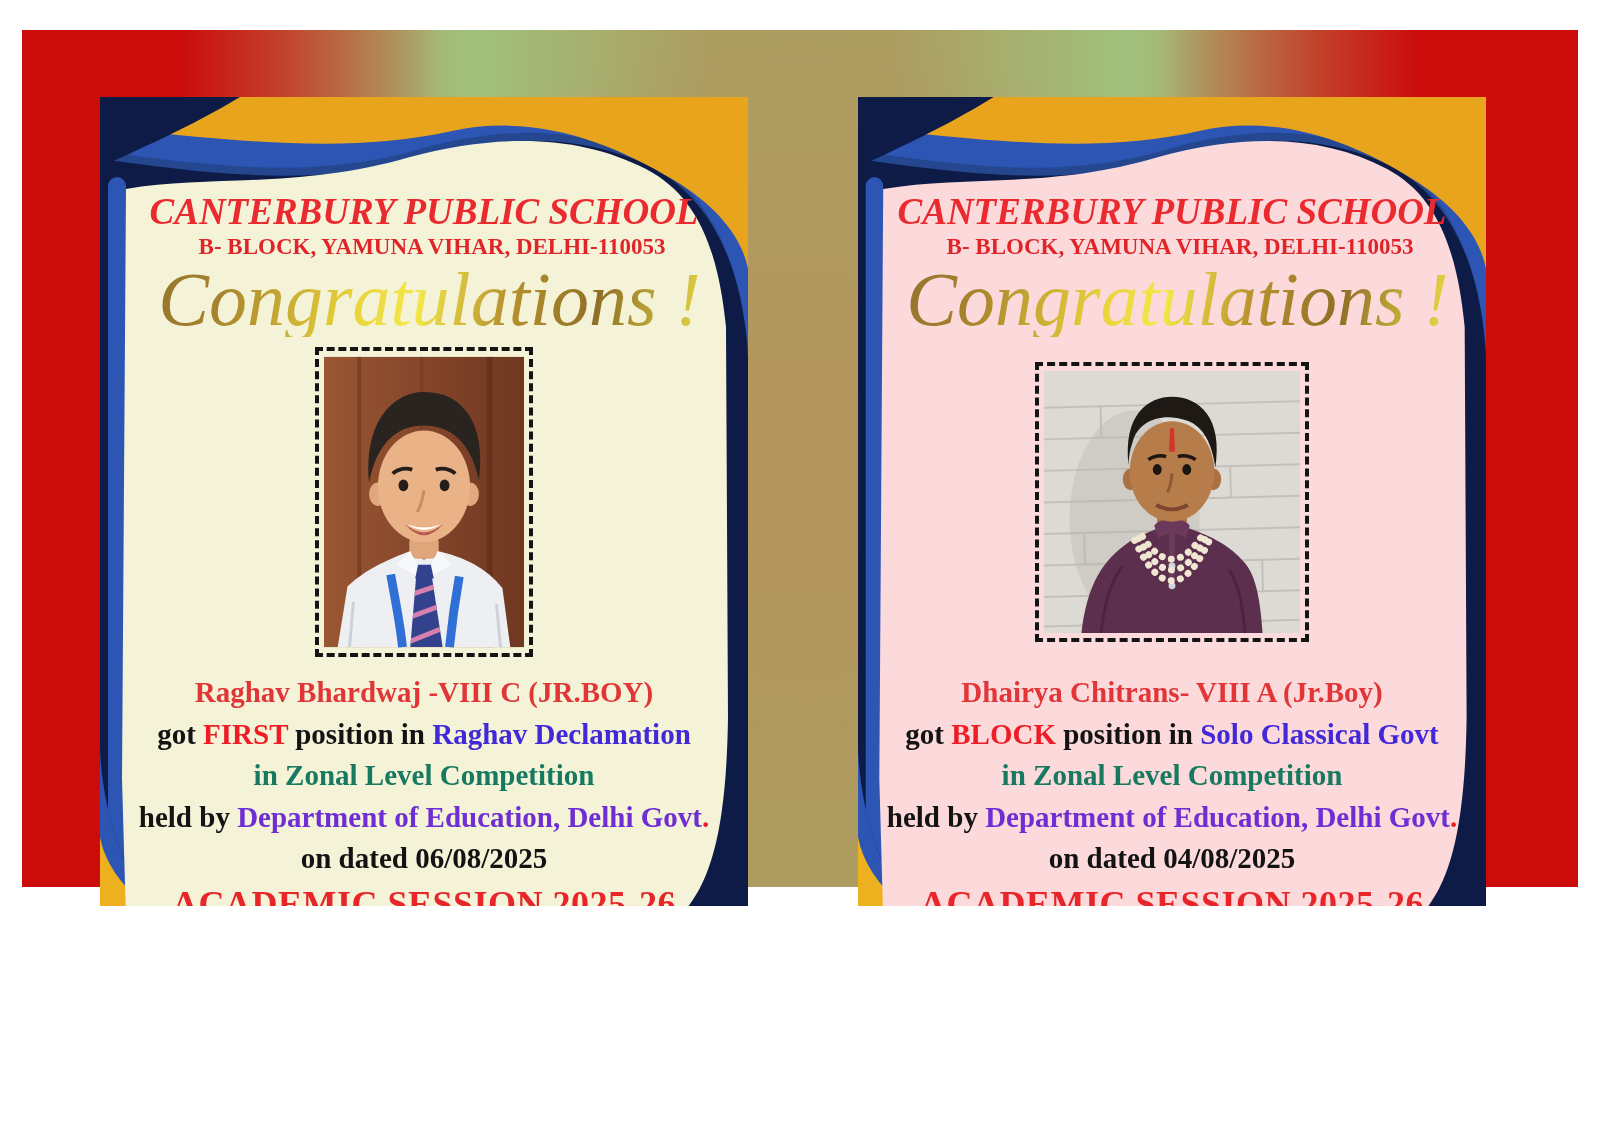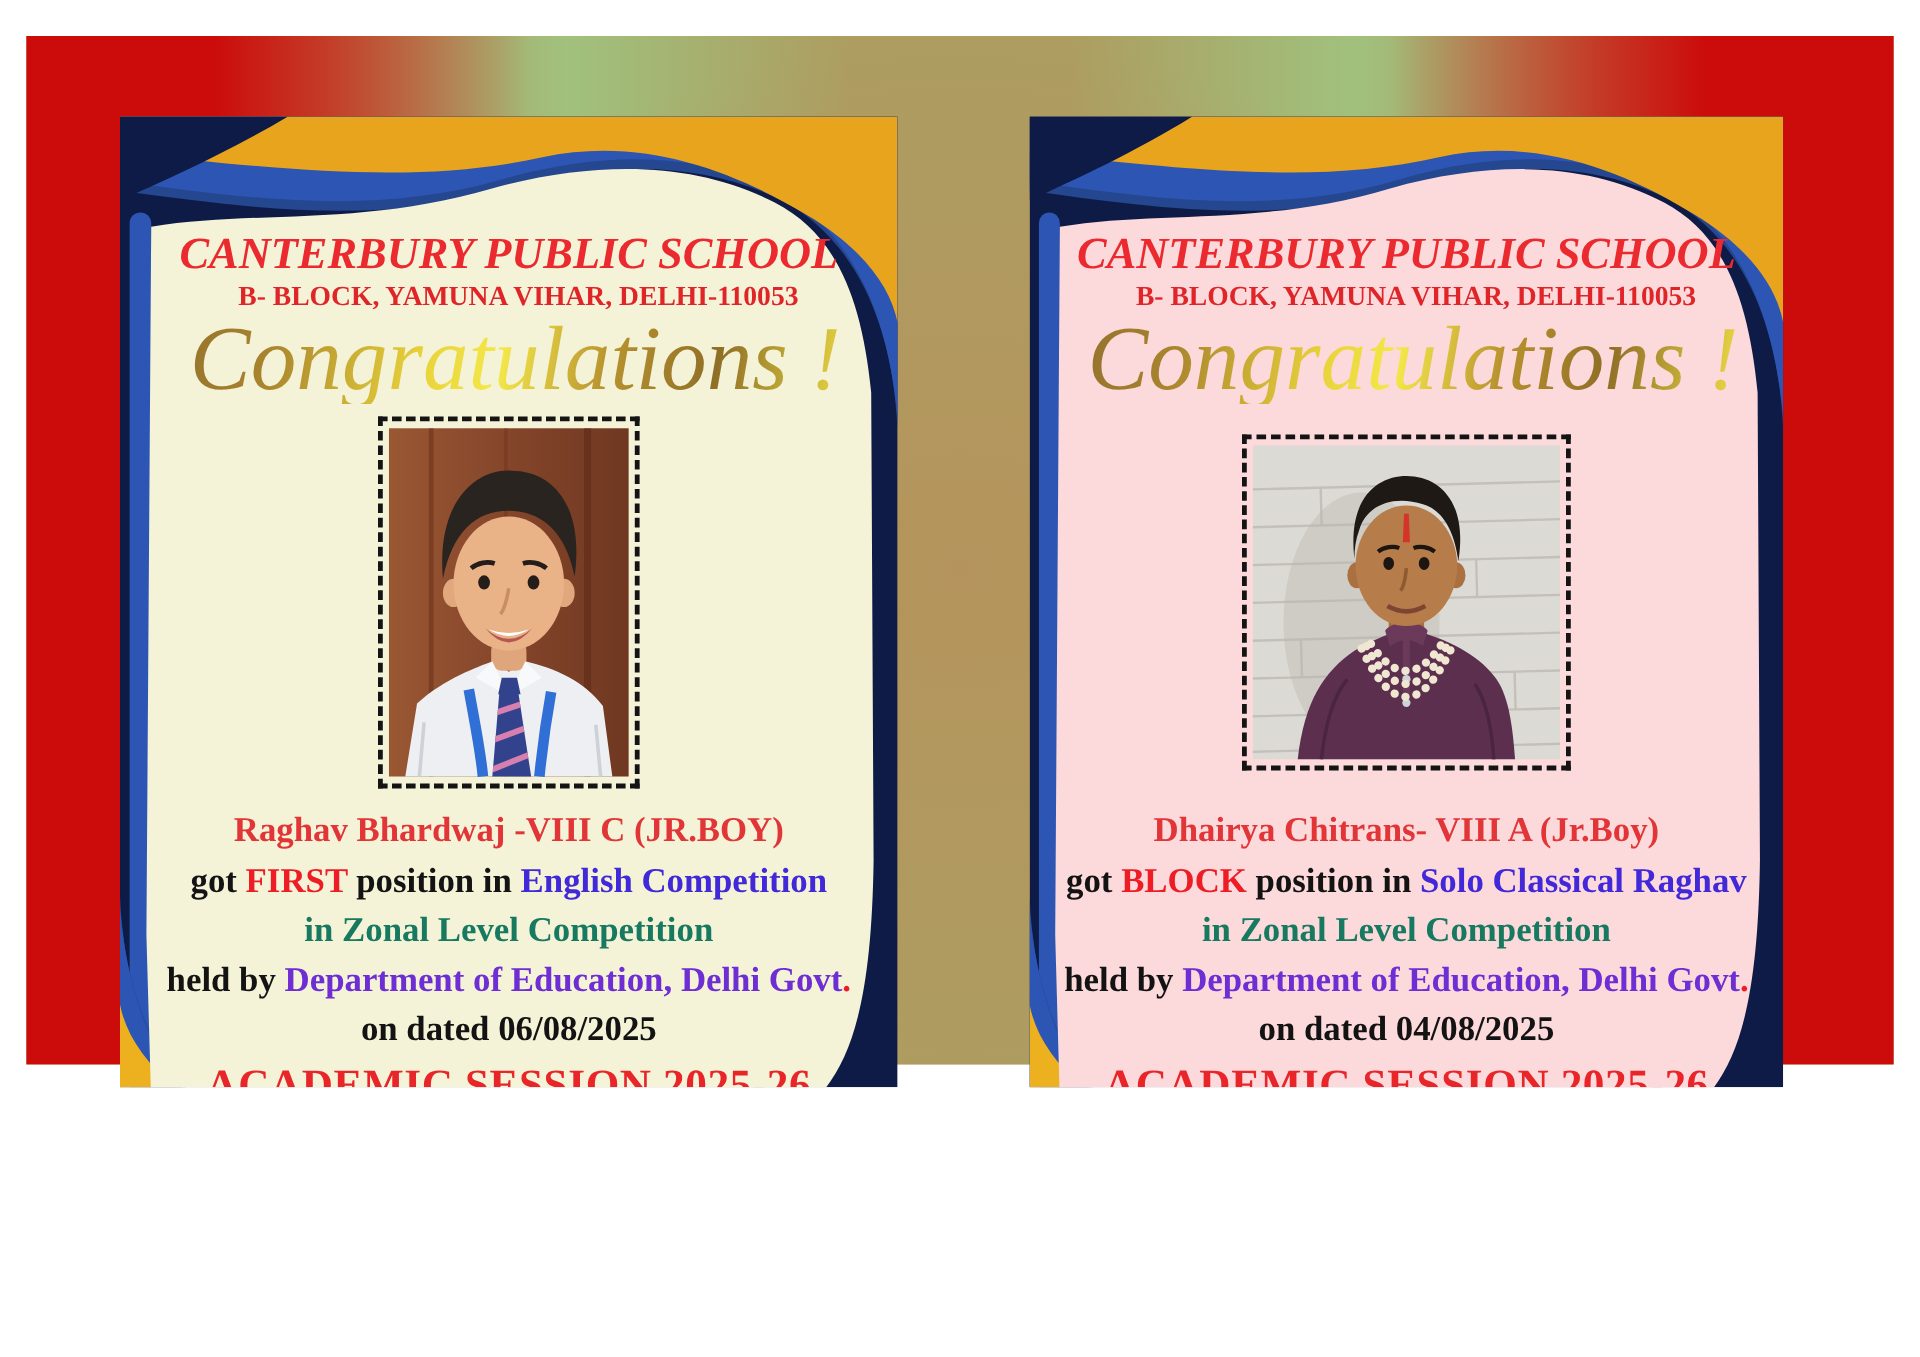--- a/index.html
+++ b/index.html
@@ -112,21 +112,21 @@
               <path d="M102,136 C100,148 98,154 95,158" stroke="#c78e63" stroke-width="3" fill="none"></path>
               <path d="M82,170 Q102,188 122,170 Q102,194 82,170 Z" fill="#b4574f"></path>
               <path d="M85,171 Q102,182 119,171 Q102,177 85,171 Z" fill="#ffffff"></path>
             </g>
           </svg>
         </div>
       </div>
 
       <div class="lines">
         <p><span class="t-name">Raghav Bhardwaj -VIII C (JR.BOY)</span></p>
-        <p><span>got </span><span class="t-rank">FIRST</span><span> position in </span><span class="t-event">English Competition</span></p>
+        <p><span>got </span><span class="t-rank">FIRST</span><span> position in </span><span class="t-event">Raghav Declamation</span></p>
         <p><span class="t-zonal">in Zonal Level Competition</span></p>
         <p><span>held by </span><span class="t-dept">Department of Education, Delhi Govt</span><span class="t-dot">.</span></p>
         <p><span>on dated 06/08/2025</span></p>
         <p><span class="t-session">ACADEMIC SESSION 2025-26</span></p>
       </div>
     </div>
   </section>
 
   <section class="poster right">
     <svg class="decor" viewBox="0 0 648 912" preserveAspectRatio="none">
@@ -196,21 +196,21 @@
               <ellipse cx="145" cy="100" rx="4.5" ry="5.5" fill="#1c1512"></ellipse>
               <path d="M130,104 C129,114 128,120 125,123" stroke="#8e5a32" stroke-width="3" fill="none"></path>
               <path d="M114,136 Q130,145 146,136" stroke="#7c4632" stroke-width="4" fill="none"></path>
             </g>
           </svg>
         </div>
       </div>
 
       <div class="lines">
         <p><span class="t-name">Dhairya Chitrans- VIII A (Jr.Boy)</span></p>
-        <p><span>got </span><span class="t-rank">BLOCK</span><span> position in </span><span class="t-event">Solo Classical Raghav</span></p>
+        <p><span>got </span><span class="t-rank">BLOCK</span><span> position in </span><span class="t-event">Solo Classical Govt</span></p>
         <p><span class="t-zonal">in Zonal Level Competition</span></p>
         <p><span>held by </span><span class="t-dept">Department of Education, Delhi Govt</span><span class="t-dot">.</span></p>
         <p><span>on dated 04/08/2025</span></p>
         <p><span class="t-session">ACADEMIC SESSION 2025-26</span></p>
       </div>
     </div>
   </section>
 </div>
 
 </body></html>

